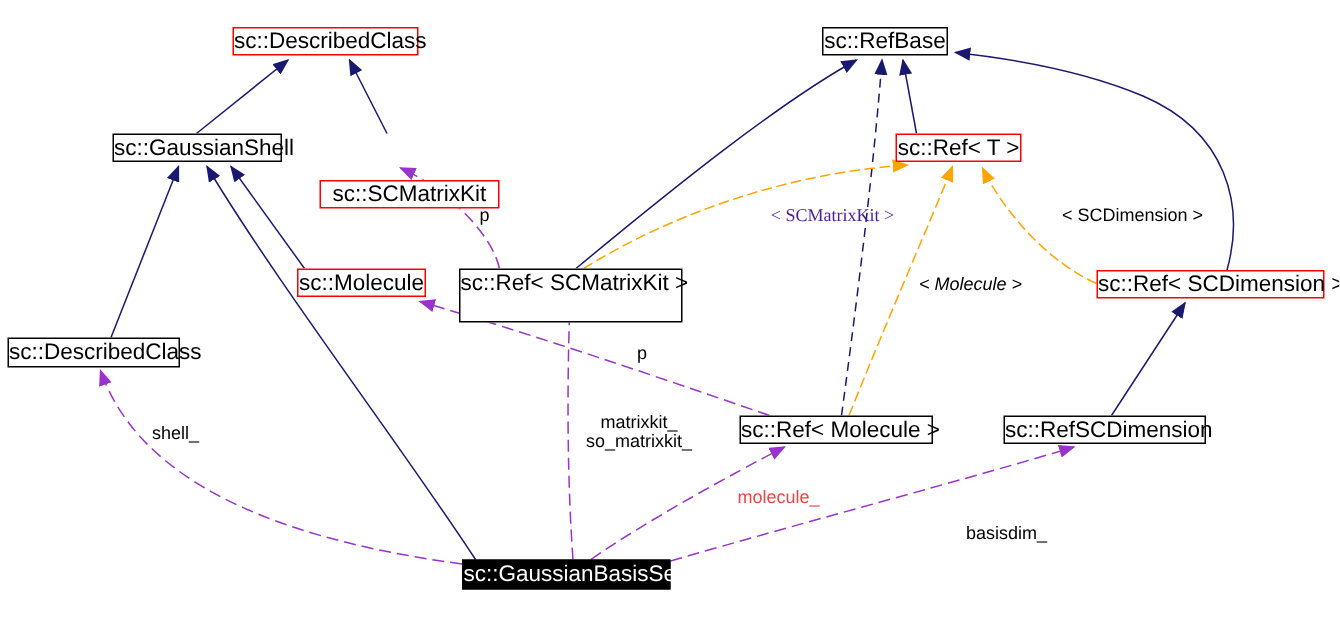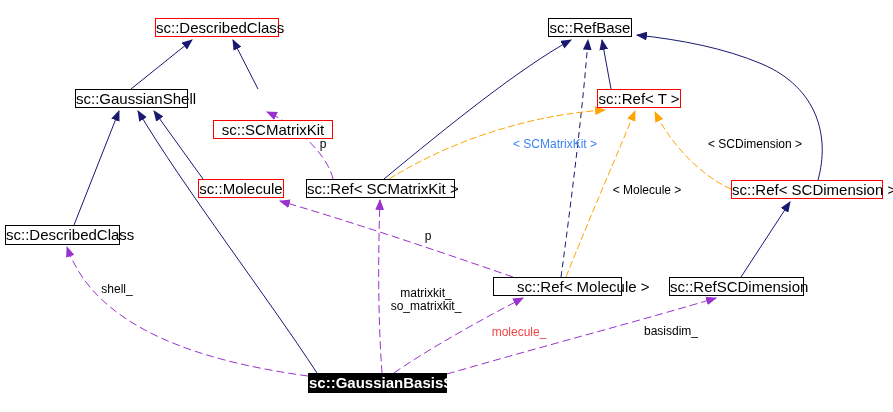--- a/index.html
+++ b/index.html
@@ -13,21 +13,21 @@
     position:absolute;
     box-sizing:border-box;
     background:#ffffff;
     border:1px solid #000000;
     font-size:15px;
     text-align:center;
     white-space:nowrap;
     color:#000000;
   }
   .node.red{border-color:#ff0000;}
-  .node.focus{background:#000000;color:#ffffff;border-color:#000000;font-weight:bold;}
+  .node.focus{background:#000000;color:#ffffff;border-color:#000000;font-weight:normal;}
   .edge-label{
     position:absolute;
     transform:translate(-50%,-50%);
     font-size:12px;
     color:#000000;
     white-space:nowrap;
     text-align:center;
     line-height:13px;
   }
 </style>
@@ -60,34 +60,34 @@
       <path d="M 389,179 C 462,134 542,114 605,110" fill="none" stroke="#ffa500" stroke-width="1" stroke-dasharray="7,3" marker-end="url(#m-orange)"></path>
       <path d="M 566,277 C 592,212 620,148 635,111" fill="none" stroke="#ffa500" stroke-width="1" stroke-dasharray="7,3" marker-end="url(#m-orange)"></path>
       <path d="M 731,189 C 699,175 669,141 655,112" fill="none" stroke="#ffa500" stroke-width="1" stroke-dasharray="7,3" marker-end="url(#m-orange)"></path>
       <path d="M 333,179 C 327,153 294,124 267,112" fill="none" stroke="#9a32cd" stroke-width="1" stroke-dasharray="8,4" marker-end="url(#m-purple)"></path>
       <path d="M 513,277 C 432,249 352,222 280,201" fill="none" stroke="#9a32cd" stroke-width="1" stroke-dasharray="8,4" marker-end="url(#m-purple)"></path>
       <path d="M 308,376 C 205,362 96,330 67,247" fill="none" stroke="#9a32cd" stroke-width="1" stroke-dasharray="8,4" marker-end="url(#m-purple)"></path>
       <path d="M 382,373 C 378,318 378,256 380,200" fill="none" stroke="#9a32cd" stroke-width="1" stroke-dasharray="8,4" marker-end="url(#m-purple)"></path>
       <path d="M 394,373 C 428,349 488,316 523,298" fill="none" stroke="#9a32cd" stroke-width="1" stroke-dasharray="8,4" marker-end="url(#m-purple)"></path>
       <path d="M 447,374 C 540,347 650,318 716,298" fill="none" stroke="#9a32cd" stroke-width="1" stroke-dasharray="8,4" marker-end="url(#m-purple)"></path>
     </svg>
-<div class="edge-label" style="left: 555px; top: 144px; color: #3b82f6;">&lt; SCMatrixKit &gt;</div>
-    <div class="edge-label" style="left: 647px; top: 190px; color: rgb(0, 0, 0);">&lt; Molecule &gt;</div>
+<div class="edge-label" style="left: 555px; top: 144px; color: #4c1d95; font-family: Liberation Serif, serif;">&lt; SCMatrixKit &gt;</div>
+    <div class="edge-label" style="left: 647px; top: 190px; color: rgb(0, 0, 0); font-style: italic;">&lt; Molecule &gt;</div>
     <div class="edge-label" style="left: 755px; top: 144px; color: rgb(0, 0, 0);">&lt; SCDimension &gt;</div>
     <div class="edge-label" style="left: 323px; top: 144px; color: rgb(0, 0, 0);">p</div>
     <div class="edge-label" style="left: 428px; top: 236px; color: rgb(0, 0, 0);">p</div>
     <div class="edge-label" style="left: 117px; top: 289px; color: rgb(0, 0, 0); text-align: right;">shell_</div>
-    <div class="edge-label" style="left: 426px; top: 300px; color: rgb(0, 0, 0);">matrixkit_<br>so_matrixkit_</div>
+    <div class="edge-label" style="left: 426px; top: 288px; color: rgb(0, 0, 0);">matrixkit_<br>so_matrixkit_</div>
     <div class="edge-label" style="left: 519px; top: 332px; color: #ef4444;">molecule_</div>
-    <div class="edge-label" style="left: 671px; top: 331px; color: rgb(0, 0, 0);">basisdim_</div>
+    <div class="edge-label" style="left: 671px; top: 356px; color: rgb(0, 0, 0);">basisdim_</div>
     <div class="node red" style="left: 155px; top: 18px; width: 124px; height: 19px; line-height: 17px;">sc::DescribedClass</div>
     <div class="node" style="left: 548px; top: 18px; width: 84px; height: 19px; line-height: 17px;">sc::RefBase</div>
     <div class="node" style="left: 75px; top: 89px; width: 113px; height: 19px; line-height: 17px;">sc::GaussianShell</div>
     <div class="node red" style="left: 213px; top: 89px; width: 120px; height: 19px; line-height: 17px; margin-top: 31px;">sc::SCMatrixKit</div>
     <div class="node red" style="left: 597px; top: 89px; width: 84px; height: 19px; line-height: 17px;">sc::Ref&lt; T &gt;</div>
     <div class="node red" style="left: 198px; top: 179px; width: 86px; height: 19px; line-height: 17px;">sc::Molecule</div>
-    <div class="node" style="left: 306px; top: 179px; width: 149px; height: 19px; line-height: 17px;">sc::Ref&lt; SCMatrixKit &gt;</div>
+    <div class="node" style="left: 306px; top: 179px; width: 149px; height: 36px; line-height: 17px;">sc::Ref&lt; SCMatrixKit &gt;</div>
     <div class="node red" style="left: 731px; top: 180px; width: 152px; height: 19px; line-height: 17px;">sc::Ref&lt; SCDimension &gt;</div>
     <div class="node" style="left: 5px; top: 225px; width: 115px; height: 20px; line-height: 18px;">sc::DescribedClass</div>
-    <div class="node" style="left: 493px; top: 277px; width: 129px; height: 19px; line-height: 17px; padding-left: 23px;">sc::Ref&lt; Molecule &gt;</div>
+    <div class="node" style="left: 493px; top: 277px; width: 129px; height: 19px; line-height: 17px;">sc::Ref&lt; Molecule &gt;</div>
     <div class="node" style="left: 669px; top: 277px; width: 135px; height: 19px; line-height: 17px; text-align: right;">sc::RefSCDimension</div>
     <div class="node focus" style="left: 308px; top: 373px; width: 139px; height: 20px; line-height: 18px;">sc::GaussianBasisSet</div>
   </div>
 
 </body></html>

